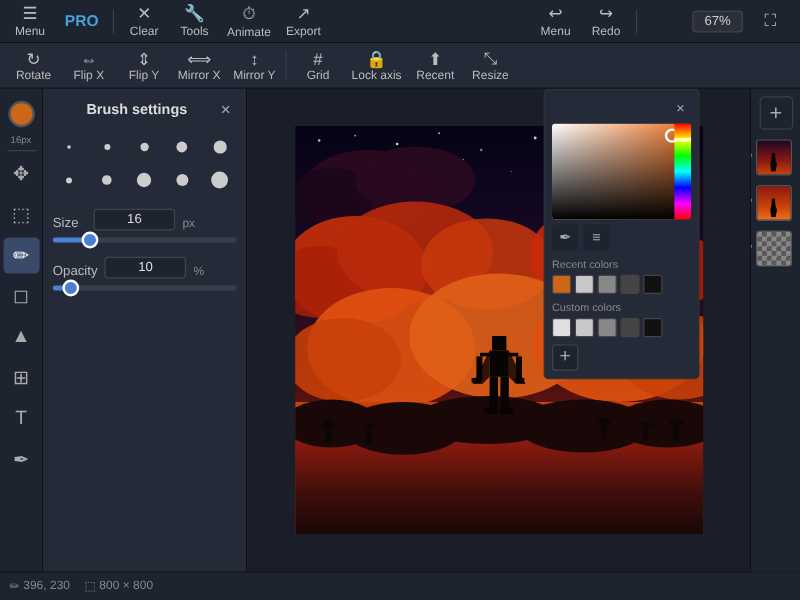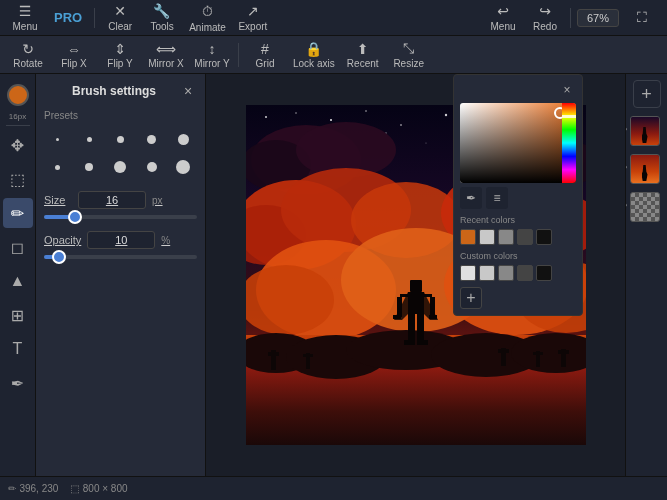--- a/index.html
+++ b/index.html
@@ -53,20 +53,21 @@
     }
     .zoom-display {
       background: #2a2f3a;
       border: 1px solid #444;
       border-radius: 3px;
       padding: 2px 6px;
       color: #ccc;
       font-size: 11px;
       min-width: 42px;
       text-align: center;
+      margin-left: 40px;
     }
 
     
     .second-toolbar {
       display: flex;
       align-items: center;
       background: #252a38;
       height: 38px;
       padding: 0 6px;
       gap: 2px;
@@ -191,24 +192,23 @@
       cursor: pointer;
       border-radius: 3px;
     }
     .preset-dot .dot {
       background: #ccc;
       border-radius: 50%;
     }
 
     .size-row {
       display: flex;
-      align-items: center;
+      align-items: flex-end;
       gap: 6px;
       margin-bottom: 6px;
-      text-decoration: underline;
     }
     .size-row label {
       font-size: 11px;
       color: #bbb;
       min-width: 28px;
     }
     .size-input {
       width: 68px;
       background: #1e2330;
       border: 1px solid #444;
@@ -601,21 +601,20 @@
       <span>✒</span>
     </div>
   </div>
 
   <div class="brush-panel">
     <div class="brush-panel-header">
       <span class="brush-panel-title">Brush settings</span>
       <div class="close-btn">×</div>
     </div>
 
-    <div class="presets-label">Presets</div>
     <div class="presets-grid">
       <div class="preset-dot">
           <div class="dot" style="width:3px;height:3px;"></div>
         </div>
       <div class="preset-dot">
           <div class="dot" style="width:5px;height:5px;"></div>
         </div>
       <div class="preset-dot">
           <div class="dot" style="width:7px;height:7px;"></div>
         </div>

